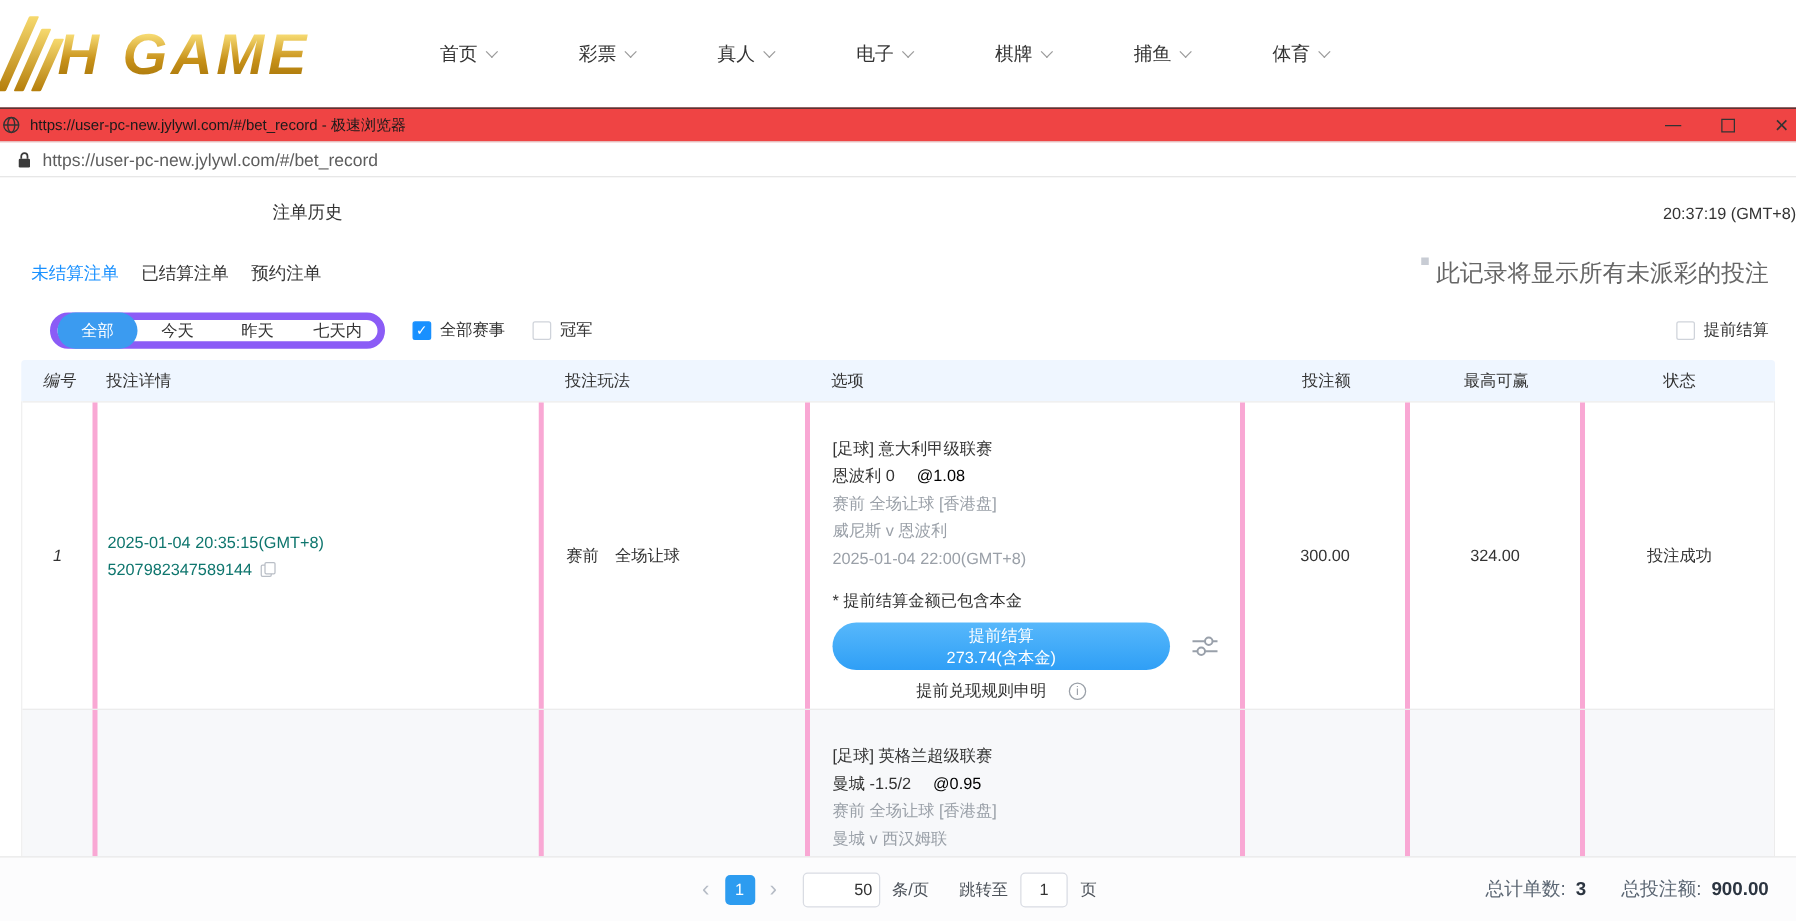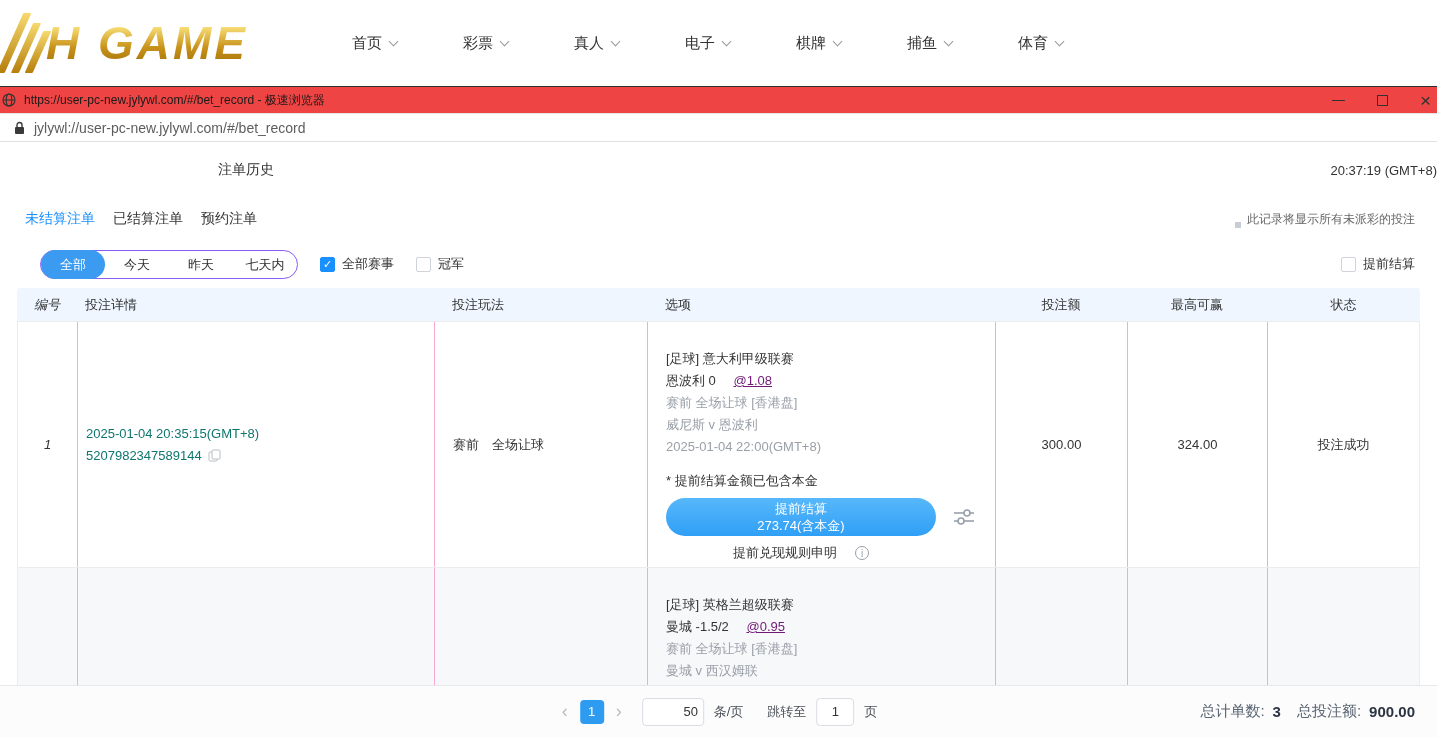--- a/index.html
+++ b/index.html
@@ -38,25 +38,25 @@
 
   
   .content { position:absolute; top:142px; left:0; right:0; bottom:0; background:#fff; overflow:hidden; }
   .page-header { display:flex; align-items:center; height:56px; }
   .page-title { margin-left:218px; font-size:14px; color:#333; }
   .page-time { margin-left:auto; font-size:13px; color:#333; }
 
   .tabs-row { display:flex; align-items:center; height:42px; padding:0 22px 0 25px; }
   .tab { font-size:14px; color:#333; margin-right:18px; cursor:pointer; }
   .tab.active { color:#1890ff; }
-  .record-note { margin-left:auto; display:flex; align-items:flex-end; gap:6px; font-size:12px; color:#666; }
+  .record-note { margin-left:auto; display:flex; align-items:flex-start; gap:6px; font-size:19px; color:#666; }
   .note-bullet { width:6px; height:6px; background:#c8ccd4; }
 
   .filters-row { display:flex; align-items:center; height:48px; padding:0 22px 0 40px; }
-  .pill-group { display:flex; border:1px solid #8b5cf6; border-radius:15px; height:29px; align-items:center; background:#fff; }
+  .pill-group { display:flex; border:6px solid #8b5cf6; border-radius:15px; height:29px; align-items:center; background:#fff; }
   .pill { width:64px; text-align:center; font-size:13px; color:#333; line-height:29px; cursor:pointer; border-radius:15px; }
   .pill.active { background:#3b9bf0; color:#fff; }
   .chk { display:flex; align-items:center; gap:7px; margin-left:22px; cursor:pointer; }
   .chk.right { margin-left:auto; }
   .checkbox { width:15px; height:15px; border:1px solid #cfd3da; border-radius:2px; background:#fff;
     display:inline-flex; align-items:center; justify-content:center; font-size:11px; color:#fff; }
   .checkbox.checked { background:#1890ff; border-color:#1890ff; }
   .chk-label { font-size:13px; color:#333; }
 
   
@@ -64,31 +64,31 @@
   .thead { display:flex; background:#eff6ff; height:33px; align-items:center; font-size:13px; color:#333; border-radius:3px 3px 0 0; }
   .col1 { width:60px; text-align:center;font-style:italic; }
   .col2 { width:357px; padding-left:8px; }
   .col3 { width:213px; padding-left:18px; }
   .col4 { width:348px; padding-left:18px; }
   .col5 { width:132px; text-align:center; }
   .col6 { width:140px; text-align:center; }
   .col7 { flex:1; text-align:center; }
   .tbody { border-left:1px solid #ececec; border-right:1px solid #ececec; }
   .trow { display:flex; border-top:1px solid #ececec; font-size:13px; }
-  .trow .cell { border-right:1px solid #f9a8d4; }
+  .trow .cell { border-right:4px solid #f9a8d4; }
   .trow .cell:last-child { border-right:none; }
   .row1 { height:246px; background:#fff; }
   .row2 { height:230px; background:#f7f8fa; }
   .c-center { display:flex; align-items:center; justify-content:center; }
   .c-mid { display:flex; flex-direction:column; justify-content:center; }
   .detail-line { line-height:22px; color:#0f766e; display:flex; align-items:center; gap:6px; }
   .opt { padding-top:26px; }
   .opt-line { line-height:22px; color:#333; }
   .opt-line.gray { color:#9aa0a8; }
-  .odds { color:#701a75; margin-left:14px;text-decoration:underline; }
+  .odds { color:#000000; margin-left:14px; }
   .cashout-note { margin-top:12px; }
   .cashout-row { display:flex; align-items:center; gap:16px; margin-top:6px; }
   .cashout-btn { width:270px; height:38px; border:none; border-radius:19px;
     background:linear-gradient(180deg,#57b8fb,#2f9ff6); color:#fff; cursor:pointer;
     display:flex; flex-direction:column; align-items:center; justify-content:center;
     font-size:13px; line-height:17px; font-family:inherit; }
   .slider-icon { display:inline-flex; cursor:pointer; }
   .rule-line { width:270px; margin-top:8px; display:flex; align-items:center; justify-content:center; gap:18px; color:#333; }
   .rule-line span[data-name="cashout-rule-link"] { cursor:pointer; }
   .info-icon { width:14px; height:14px; border:1px solid #9aa0a8; border-radius:50%; color:#9aa0a8;
@@ -104,21 +104,21 @@
     display:inline-flex; align-items:center; justify-content:center; cursor:pointer; }
   .pg-size { width:62px; height:28px; border:1px solid #d9dce3; border-radius:4px; text-align:center;
     font-size:13px; color:#333; margin-left:8px; font-family:inherit; outline:none;padding-left:36px; }
   .pg-jump { width:38px; height:28px; border:1px solid #d9dce3; border-radius:4px; text-align:center;
     font-size:13px; color:#333; font-family:inherit; outline:none; }
   .pg-label { font-size:13px; color:#4a5058; }
   .pg-label.jump { margin-left:14px; }
   .totals { margin-left:auto; display:flex; align-items:center; gap:8px; font-size:15px; }
   .t-label { color:#5a6572; }
   .t-value { color:#2b3440; font-weight:bold; }
-  .t-label.t2 { margin-left:8px; }
+  .t-label.t2 { margin-left:20px; }
 </style>
 </head>
 <body>
 
 <div class="topbar" data-name="site-header">
   <div class="logo" data-name="logo">
     <div class="logo-stripes" data-name="logo-emblem">
       <i class="stripe s1"></i>
         <i class="stripe s2"></i>
         <i class="stripe s3"></i>
@@ -173,21 +173,21 @@
   </div>
 </div>
 
 <div class="urlbar" data-name="browser-urlbar">
   <span data-name="lock-icon" style="display:inline-flex;">
     <svg width="11" height="14" viewBox="0 0 11 14">
         <rect x="1" y="6" width="9" height="7" rx="1" fill="#3a3a3a"></rect>
         <path d="M3 6 V4 a2.5 2.5 0 0 1 5 0 V6" fill="none" stroke="#3a3a3a" stroke-width="1.4"></path>
       </svg>
   </span>
-  <span data-name="url-text">jylywl://user-pc-new.jylywl.com/#/bet_record</span>
+  <span data-name="url-text">https://user-pc-new.jylywl.com/#/bet_record</span>
 </div>
 
 <div class="content" data-name="page-content">
 
   <div class="page-header" data-name="page-header">
     <span class="page-title" data-name="page-title">注单历史</span>
     <span class="page-time" data-name="page-time">20:37:19 (GMT+8)</span>
   </div>
 
   <div class="tabs-row" data-name="tabs-row">

